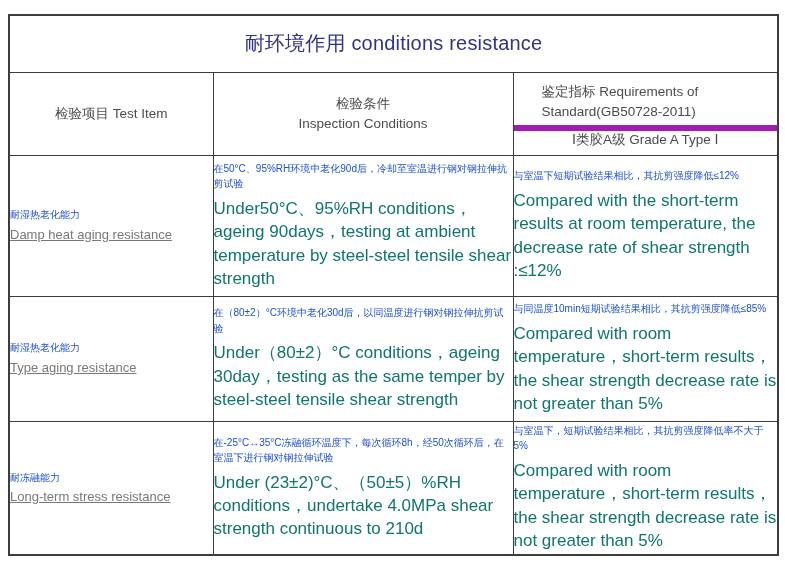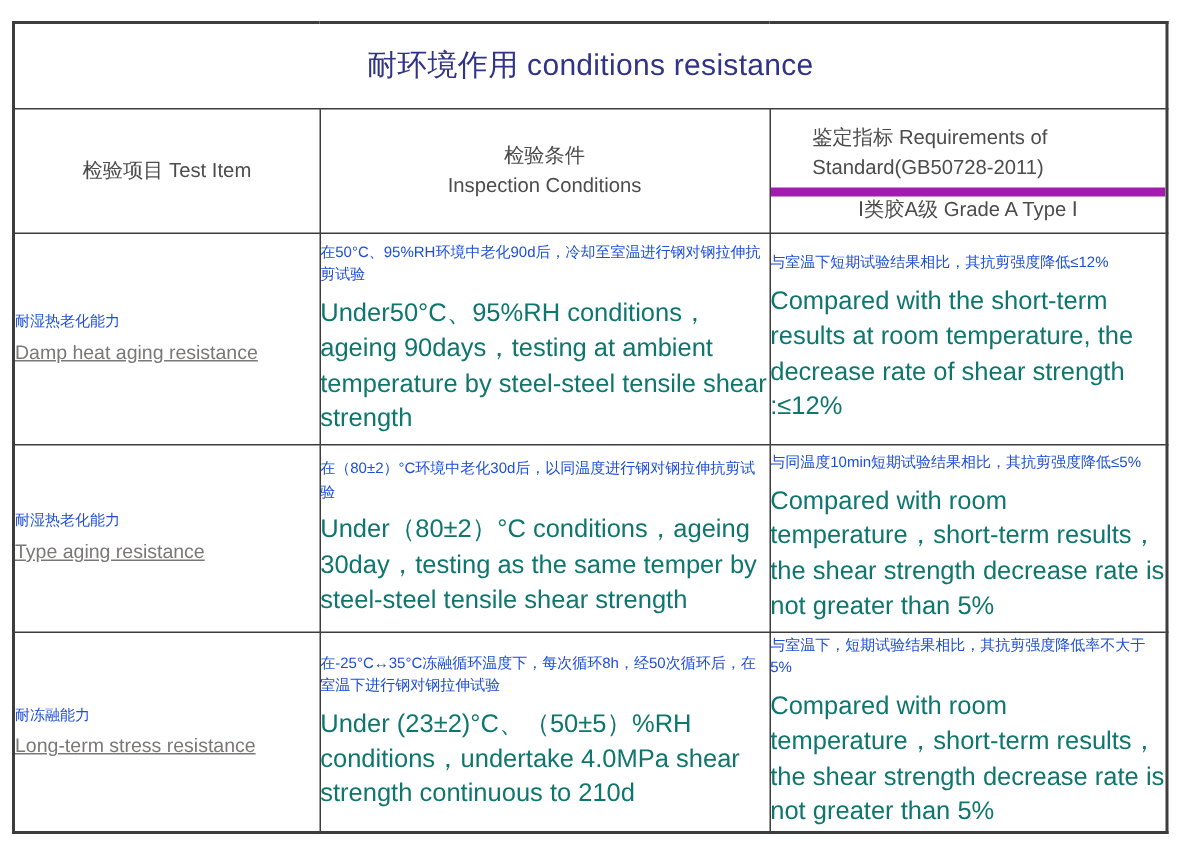--- a/index.html
+++ b/index.html
@@ -138,21 +138,21 @@
     <tr style="height:125px;">
       <td class="cell-item">
         <div class="zh">耐湿热老化能力</div>
         <div class="item-en">Type aging resistance</div>
       </td>
       <td class="cell-cond">
         <div class="zh">在（80±2）°C环境中老化30d后，以同温度进行钢对钢拉伸抗剪试验</div>
         <div class="en">Under（80±2）°C conditions，ageing 30day，testing as the same temper by steel-steel tensile shear strength</div>
       </td>
       <td class="cell-req">
-        <div class="zh">与同温度10min短期试验结果相比，其抗剪强度降低≤5%</div>
+        <div class="zh">与同温度10min短期试验结果相比，其抗剪强度降低≤85%</div>
         <div class="en">Compared with room temperature，short-term results，the shear strength decrease rate is not greater than 5%</div>
       </td>
     </tr>
 
     <tr style="height:134px;">
       <td class="cell-item">
         <div class="zh">耐冻融能力</div>
         <div class="item-en">Long-term stress resistance</div>
       </td>
       <td class="cell-cond">

